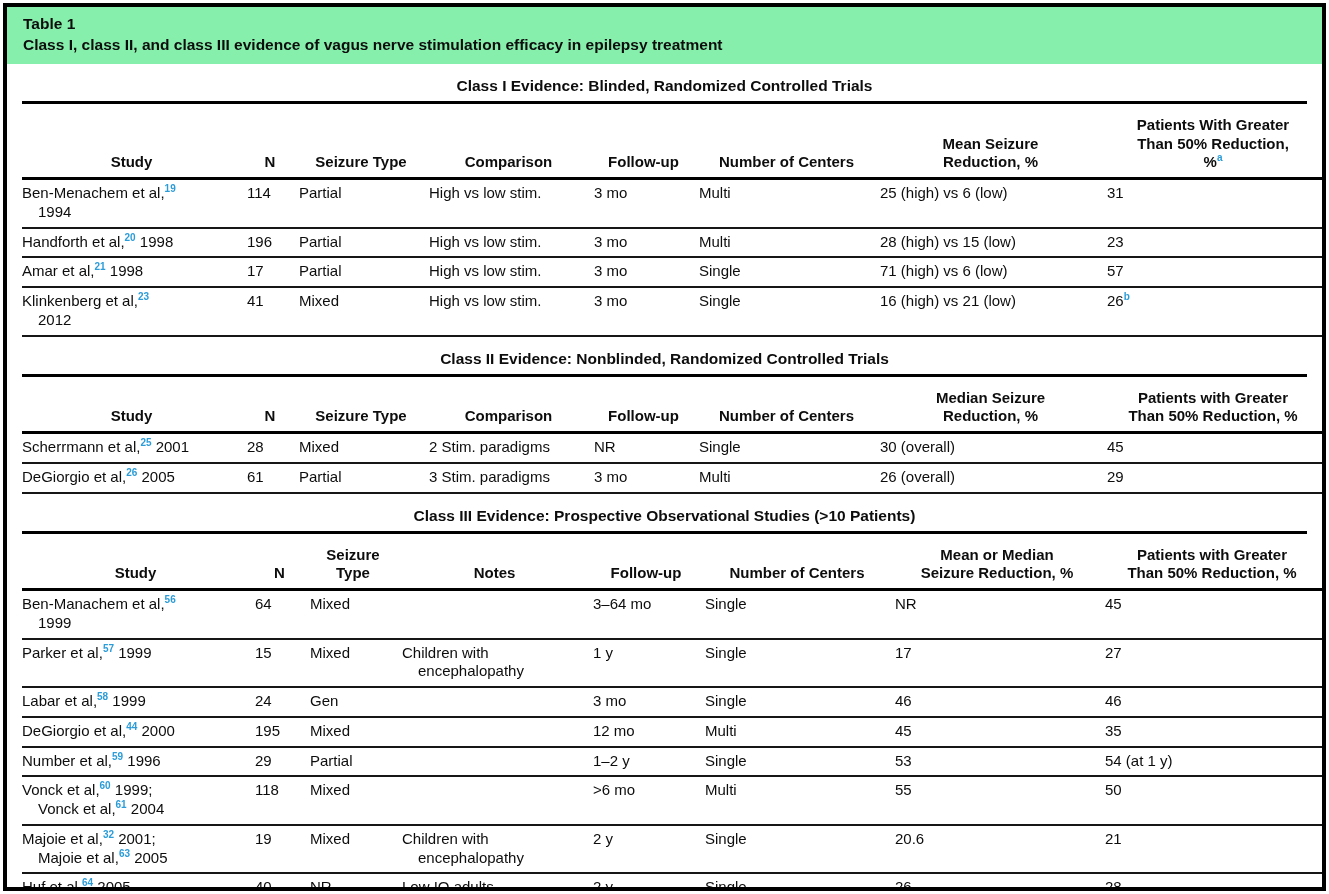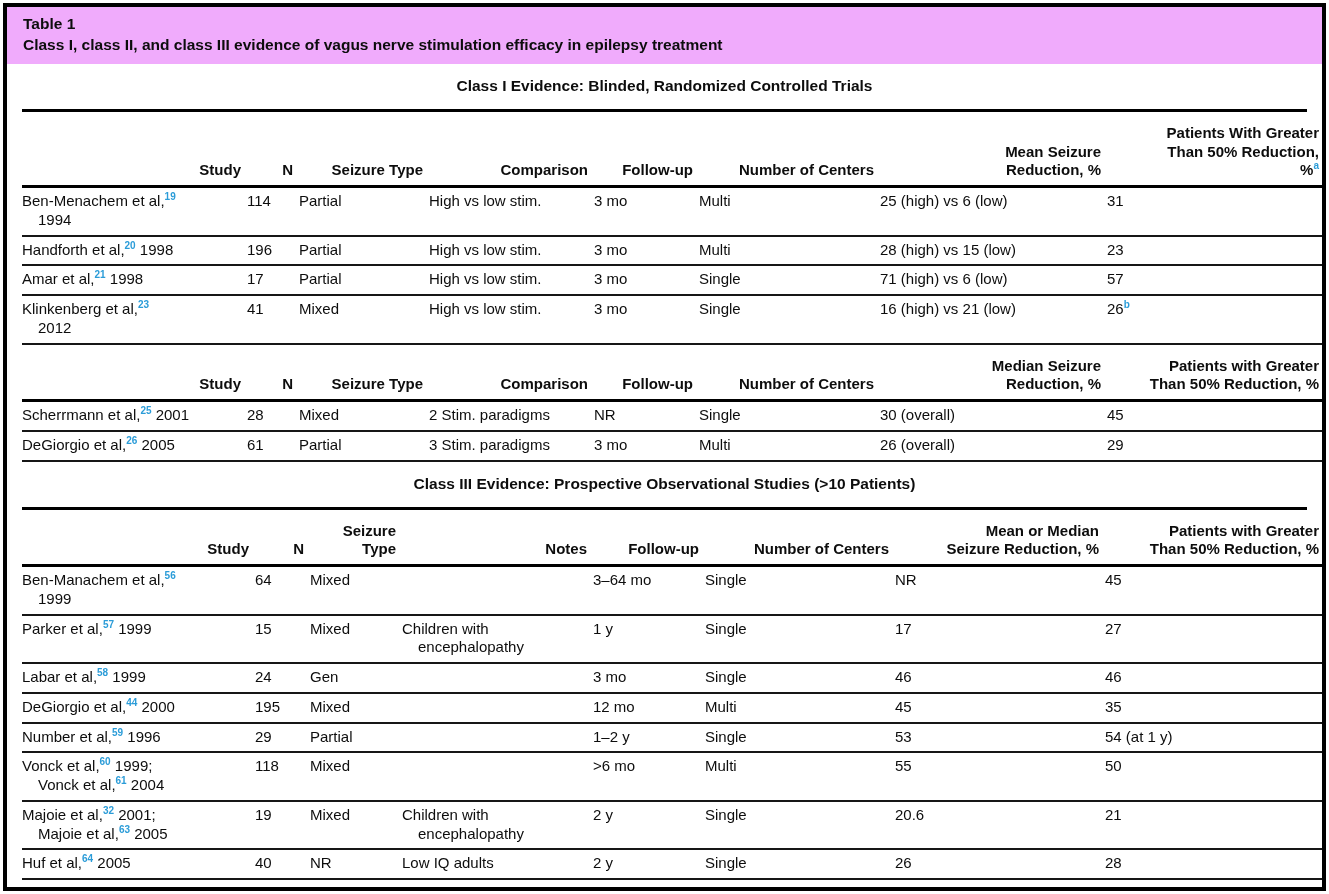--- a/index.html
+++ b/index.html
@@ -13,49 +13,49 @@
     width: 1323px;
     height: 888px;
     margin: 3px;
     border: 4px solid #000000;
     background: #ffffff;
     overflow: hidden;
     display: flex;
     flex-direction: column;
   }
   .title-band {
-    background: #f0abfc;
+    background: #86efac;
     padding: 7px 16px 8px 16px;
     font-weight: bold;
     font-size: 15.5px;
     line-height: 1.35;
   }
   .content {
     padding: 0 15px;
     flex: 1;
     display: flex;
     flex-direction: column;
   }
   .sec-heading {
     font-size: 15.5px;
     font-weight: bold;
     text-align: center;
     margin: 13px 0 0 0;
-    padding-bottom: 14px;
+    padding-bottom: 6px;
     border-bottom: 3px solid #000000;
   }
   table.grid {
     border-collapse: collapse;
     table-layout: fixed;
     width: 100%;
     font-size: 15px;
     line-height: 1.25;
   }
   table.grid thead th {
-    text-align: right;
+    text-align: center;
     vertical-align: bottom;
     font-weight: bold;
     padding: 12px 6px 5px 0;
     border-bottom: 3px solid #000000;
   }
   table.grid td {
     vertical-align: top;
     padding: 4px 6px 5px 16px;
     text-indent: -16px;
     border-bottom: 2px solid #161616;
@@ -145,20 +145,21 @@
               <td><span>3 mo</span></td>
               <td><span>Single</span></td>
               <td><span>16 (high) vs 21 (low)</span></td>
               <td><span>26</span><sup class="ref">b</sup></td>
             </tr>
           </tbody>
       </table>
     </section>
 
     <section>
+      <h2 class="sec-heading">Class II Evidence: Nonblinded, Randomized Controlled Trials</h2>
       <table class="grid">
         <colgroup>
           <col style="width:225px">
             <col style="width:52px">
             <col style="width:130px">
             <col style="width:165px">
           <col style="width:105px">
             <col style="width:181px">
             <col style="width:227px">
             <col style="width:218px">

